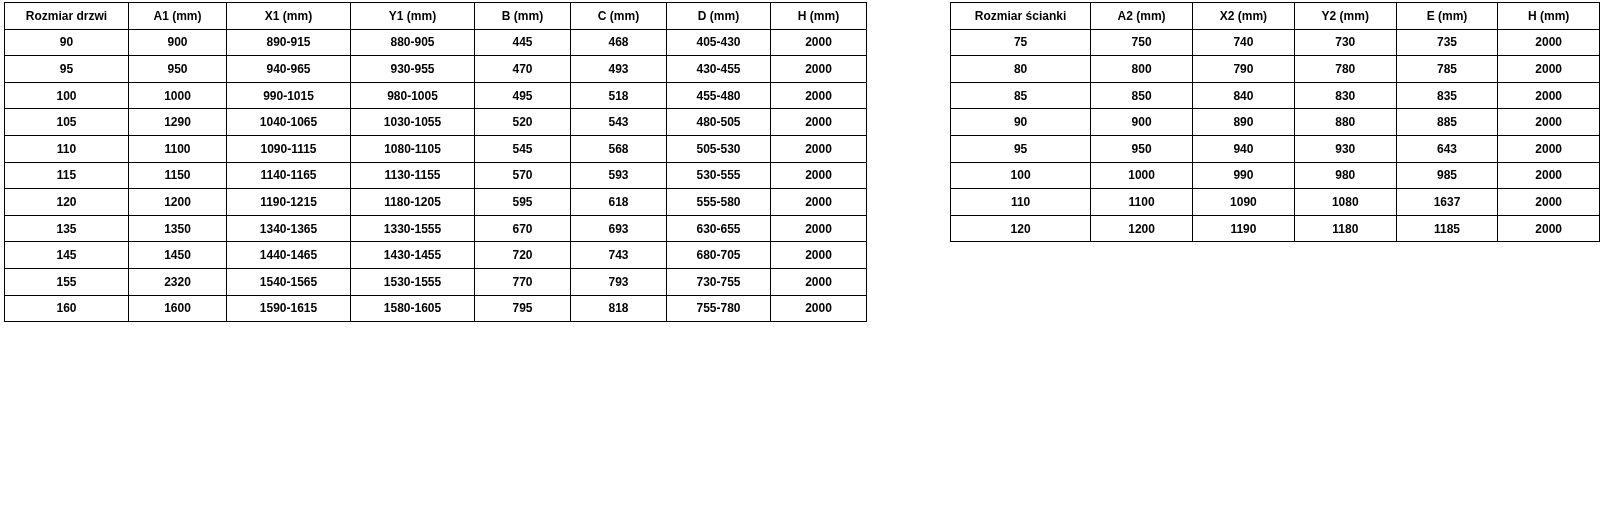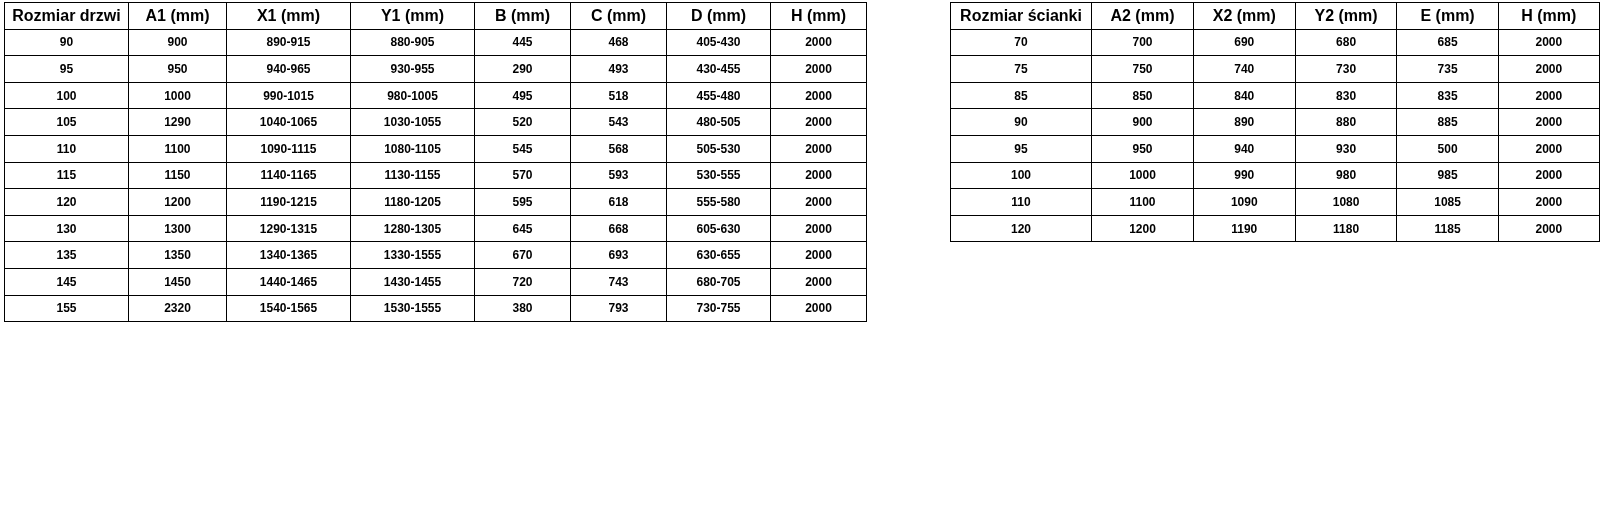--- a/index.html
+++ b/index.html
@@ -35,21 +35,21 @@
     border: 1px solid #000000;
     text-align: center;
     vertical-align: middle;
     font-size: 12.5px;
     height: 25.6px;
     padding: 0 2px;
     white-space: nowrap;
   }
   table.spec th {
     font-weight: bold;
-    font-size: 16px;
+    font-size: 12px;
   }
   table.spec td {
     font-weight: bold;
     font-size: 12px;
   }
 
   
   #doors-table col.c0 { width: 124px; }
   #doors-table col.c1 { width: 98px; }
   #doors-table col.c2 { width: 124px; }
@@ -105,21 +105,21 @@
           <td>445</td>
           <td>468</td>
           <td>405-430</td>
           <td>2000</td>
         </tr>
         <tr>
           <td>95</td>
           <td>950</td>
           <td>940-965</td>
           <td>930-955</td>
-          <td>290</td>
+          <td>470</td>
           <td>493</td>
           <td>430-455</td>
           <td>2000</td>
         </tr>
         <tr>
           <td>100</td>
           <td>1000</td>
           <td>990-1015</td>
           <td>980-1005</td>
           <td>495</td>
@@ -161,30 +161,20 @@
           <td>120</td>
           <td>1200</td>
           <td>1190-1215</td>
           <td>1180-1205</td>
           <td>595</td>
           <td>618</td>
           <td>555-580</td>
           <td>2000</td>
         </tr>
         <tr>
-          <td>130</td>
-          <td>1300</td>
-          <td>1290-1315</td>
-          <td>1280-1305</td>
-          <td>645</td>
-          <td>668</td>
-          <td>605-630</td>
-          <td>2000</td>
-        </tr>
-        <tr>
           <td>135</td>
           <td>1350</td>
           <td>1340-1365</td>
           <td>1330-1555</td>
           <td>670</td>
           <td>693</td>
           <td>630-655</td>
           <td>2000</td>
         </tr>
         <tr>
@@ -195,23 +185,33 @@
           <td>720</td>
           <td>743</td>
           <td>680-705</td>
           <td>2000</td>
         </tr>
         <tr>
           <td>155</td>
           <td>2320</td>
           <td>1540-1565</td>
           <td>1530-1555</td>
-          <td>380</td>
+          <td>770</td>
           <td>793</td>
           <td>730-755</td>
+          <td>2000</td>
+        </tr>
+        <tr>
+          <td>160</td>
+          <td>1600</td>
+          <td>1590-1615</td>
+          <td>1580-1605</td>
+          <td>795</td>
+          <td>818</td>
+          <td>755-780</td>
           <td>2000</td>
         </tr>
       </tbody>
     </table>
   </div>
 
   <div class="table-wrap" id="walls-wrap">
     <table class="spec" id="walls-table">
       <colgroup>
         <col class="w0">
@@ -226,73 +226,73 @@
           <th>Rozmiar ścianki</th>
           <th>A2 (mm)</th>
           <th>X2 (mm)</th>
           <th>Y2 (mm)</th>
           <th>E (mm)</th>
           <th>H (mm)</th>
         </tr>
       </thead>
       <tbody>
         <tr>
-          <td>70</td>
-          <td>700</td>
-          <td>690</td>
-          <td>680</td>
-          <td>685</td>
-          <td>2000</td>
-        </tr>
-        <tr>
           <td>75</td>
           <td>750</td>
           <td>740</td>
           <td>730</td>
           <td>735</td>
           <td>2000</td>
         </tr>
         <tr>
+          <td>80</td>
+          <td>800</td>
+          <td>790</td>
+          <td>780</td>
+          <td>785</td>
+          <td>2000</td>
+        </tr>
+        <tr>
           <td>85</td>
           <td>850</td>
           <td>840</td>
           <td>830</td>
           <td>835</td>
           <td>2000</td>
         </tr>
         <tr>
           <td>90</td>
           <td>900</td>
           <td>890</td>
           <td>880</td>
           <td>885</td>
           <td>2000</td>
         </tr>
         <tr>
           <td>95</td>
           <td>950</td>
           <td>940</td>
           <td>930</td>
-          <td>500</td>
+          <td>643</td>
           <td>2000</td>
         </tr>
         <tr>
           <td>100</td>
           <td>1000</td>
           <td>990</td>
           <td>980</td>
           <td>985</td>
           <td>2000</td>
         </tr>
         <tr>
           <td>110</td>
           <td>1100</td>
           <td>1090</td>
           <td>1080</td>
-          <td>1085</td>
+          <td>1637</td>
           <td>2000</td>
         </tr>
         <tr>
           <td>120</td>
           <td>1200</td>
           <td>1190</td>
           <td>1180</td>
           <td>1185</td>
           <td>2000</td>
         </tr>

